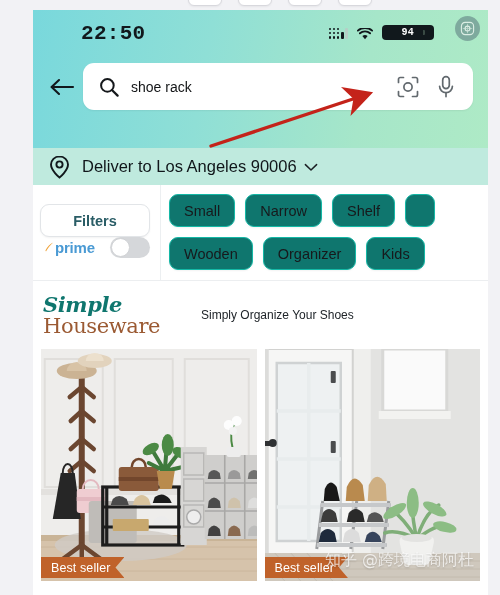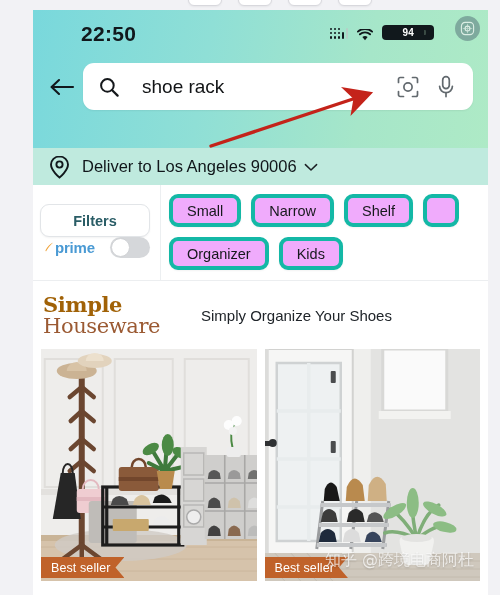--- a/index.html
+++ b/index.html
@@ -49,20 +49,21 @@
   .header {
     position: relative;
     width: 455px;
     height: 138px;
     background: linear-gradient(100deg, #79d8dc 0%, #8fdfd6 38%, #a6e6c9 72%, #aeeac6 100%);
   }
 
   .statusbar {
     position: relative;
     height: 46px;
+    font-family: Liberation Mono, monospace;
   }
   .clock {
     position: absolute;
     left: 48px; top: 12px;
     font-size: 21px;
     font-weight: 600;
     color: #11181c;
     letter-spacing: .3px;
   }
   .status-right {
@@ -130,23 +131,23 @@
     left: 50px; top: 7px;
     width: 390px; height: 47px;
     background: #ffffff;
     border-radius: 11px;
     display: flex;
     align-items: center;
     box-shadow: 0 1px 2px rgba(0,0,0,.06);
   }
   .search-icon { margin-left: 16px; width: 20px; height: 20px; flex: 0 0 auto; }
   .search-value {
-    margin-left: 23px;
+    margin-left: 12px;
     flex: 1 1 auto;
-    font-size: 19px;
+    font-size: 14px;
     color: #121416;
   }
   .cam-icon { width: 22px; height: 22px; margin-right: 18px; flex: 0 0 auto; cursor: pointer; }
   .mic-icon { width: 18px; height: 24px; margin-right: 18px; flex: 0 0 auto; cursor: pointer; }
 
   
   .deliverbar {
     position: relative;
     width: 455px;
     height: 37px;
@@ -237,23 +238,23 @@
     left: 0;
     display: flex;
     gap: 10px;
     padding-left: 8px;
   }
   .chip-row.r1 { top: 9px; }
   .chip-row.r2 { top: 52px; }
   .chip {
     height: 33px;
     padding: 0 14px;
-    border: 4px solid #14b8a6;
+    border: 1px solid #14b8a6;
     border-radius: 9px;
-    background: #f0abfc;
+    background: #0f766e;
     display: flex; align-items: center;
     white-space: nowrap;
     box-shadow: 0 1px 2px rgba(0,0,0,.05);
     cursor: pointer;
   }
   .chip span { font-size: 14.5px; color: #17191c; }
 
   
   .brand-banner {
     position: relative;
@@ -266,38 +267,39 @@
   .brand-logo {
     margin-left: 10px;
     width: 140px;
     line-height: 1;
     cursor: pointer;
   }
   .brand-l1 {
     font-family: "DejaVu Serif", "Liberation Serif", serif;
     font-weight: 700;
     font-size: 21px;
-    color: #a16207;
+    color: #0f766e;
     letter-spacing: -.4px;
     display: block;
     text-shadow: 1px 1px 0 rgba(255,255,255,.9);
+    font-style: italic;
   }
   .brand-l2 {
     font-family: "DejaVu Serif", "Liberation Serif", serif;
     font-weight: 400;
     font-size: 21px;
     color: #9b5a33;
     letter-spacing: -.4px;
     display: block;
     margin-top: 1px;
     text-shadow: 1px 1px 0 rgba(255,255,255,.9);
   }
   .brand-tag {
     margin-left: 18px;
-    font-size: 15px;
+    font-size: 12px;
     color: #20252a;
   }
 
   
   .products {
     position: relative;
     width: 455px;
     height: 240px;
     background: #ffffff;
     display: flex;
@@ -472,20 +474,23 @@
           <div class="chip">
               <span>Narrow</span>
             </div>
           <div class="chip">
               <span>Shelf</span>
             </div>
           <div class="chip"></div>
         </div>
         <div class="chip-row r2">
           <div class="chip">
+              <span>Wooden</span>
+            </div>
+          <div class="chip">
               <span>Organizer</span>
             </div>
           <div class="chip">
               <span>Kids</span>
             </div>
 
         </div>
       </div>
 
       <div class="filters-left">

